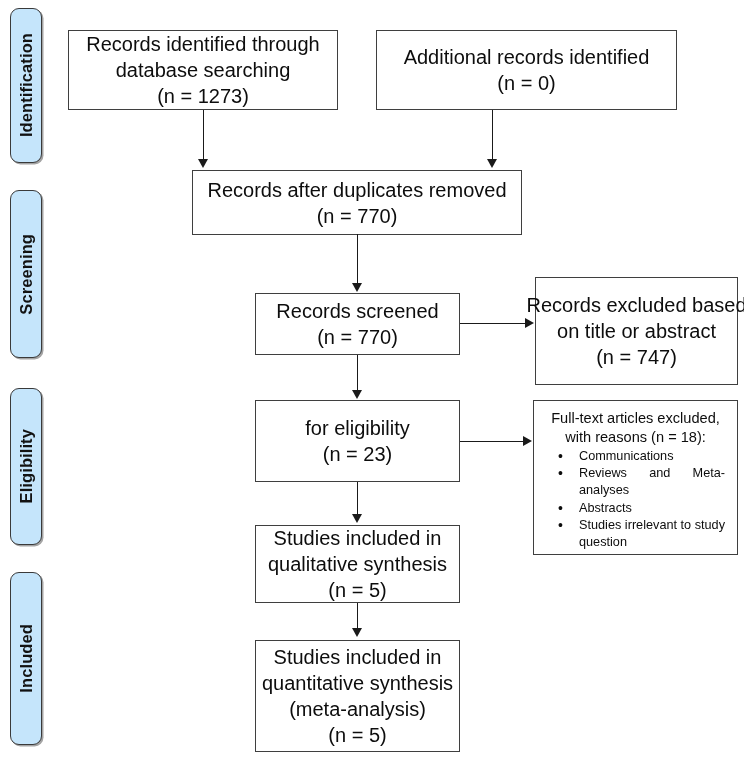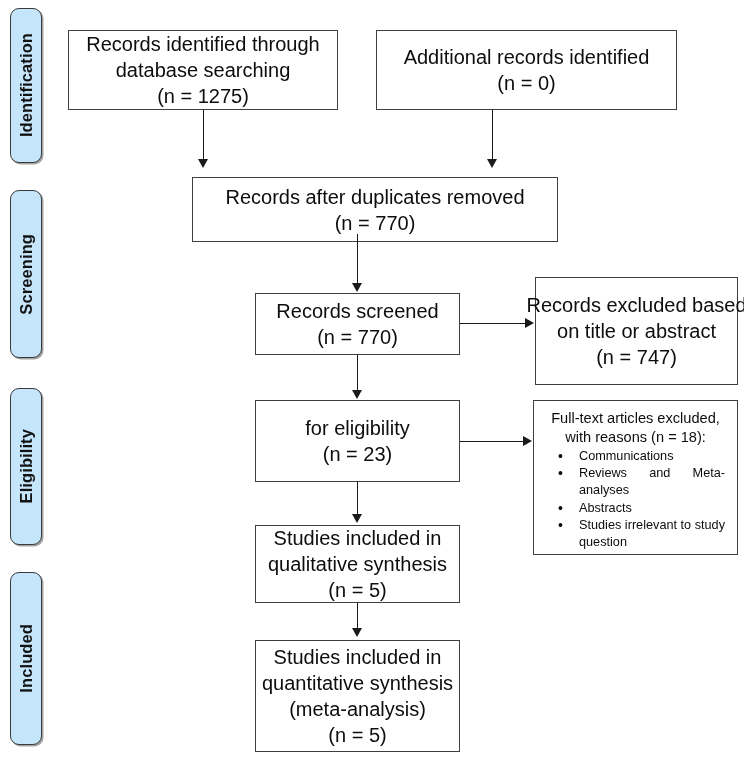--- a/index.html
+++ b/index.html
@@ -142,35 +142,35 @@
     <span class="stage-label">Eligibility</span>
   </div>
 
   <div class="stage-tab" style="left:10px; top:572px; width:32px; height:173px;">
     <span class="stage-label">Included</span>
   </div>
 
   <div class="flow-box" style="left:68px; top:30px; width:270px; height:80px;">
     <div class="line">Records identified through</div>
     <div class="line">database searching</div>
-    <div class="line">(n = 1275)</div>
+    <div class="line">(n = 1273)</div>
   </div>
 
   <div class="flow-box" style="left:376px; top:30px; width:301px; height:80px;">
     <div class="line">Additional records identified</div>
     <div class="line">(n = 0)</div>
   </div>
 
   <div class="vline" style="left:203px; top:110px; height:51px;"></div>
   <div class="arrow-down" style="left:197.5px; top:159px;"></div>
 
   <div class="vline" style="left:492px; top:110px; height:51px;"></div>
   <div class="arrow-down" style="left:486.5px; top:159px;"></div>
 
-  <div class="flow-box" style="left:192px; top:177px; width:366px; height:65px;">
+  <div class="flow-box" style="left:192px; top:170px; width:330px; height:65px;">
     <div class="line">Records after duplicates removed</div>
     <div class="line">(n = 770)</div>
   </div>
 
   <div class="vline" style="left:357px; top:234px; height:51px;"></div>
   <div class="arrow-down" style="left:351.5px; top:283px;"></div>
 
   <div class="flow-box" style="left:255px; top:293px; width:205px; height:62px;">
     <div class="line">Records screened</div>
     <div class="line">(n = 770)</div>

